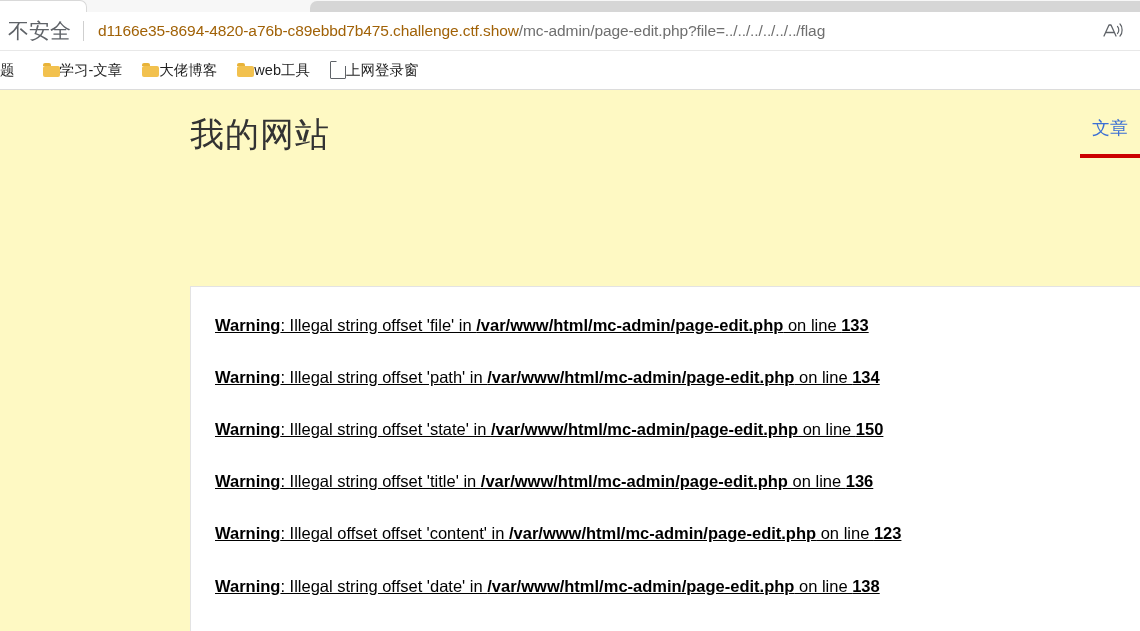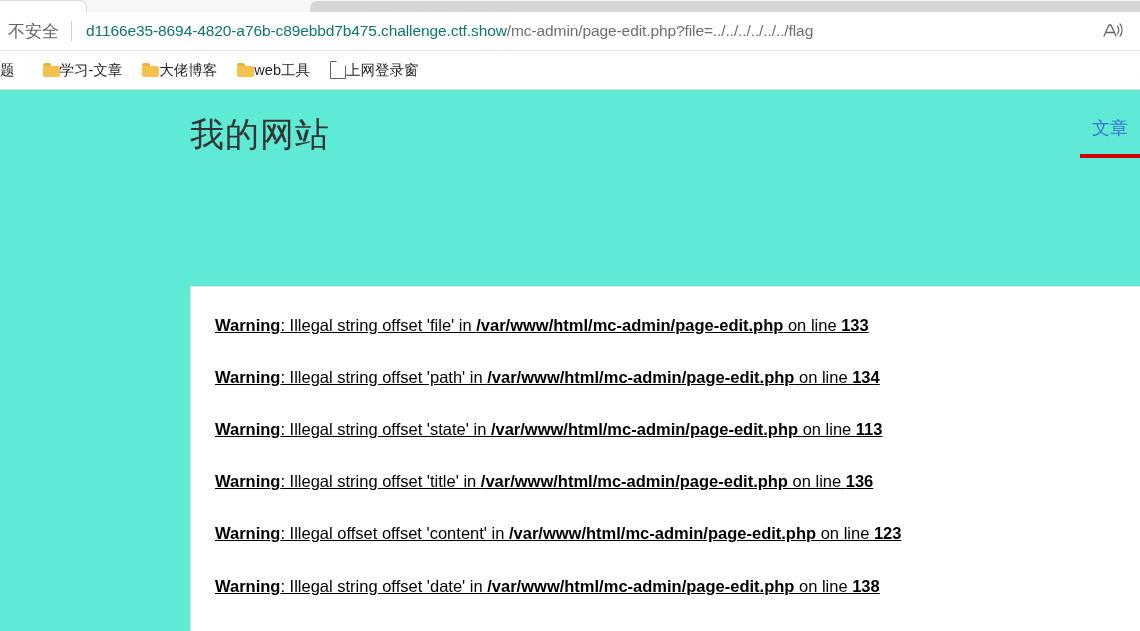--- a/index.html
+++ b/index.html
@@ -44,40 +44,40 @@
   .tab-b { left: 310px; width: 840px; }
 
   .toolbar {
     height: 38px;
     background: #ffffff;
     display: flex;
     align-items: center;
     position: relative;
   }
   .security-label {
-    font-size: 17px;
+    font-size: 21px;
     color: #5f6368;
     padding-left: 8px;
     white-space: nowrap;
     font-family: "Liberation Sans", "DejaVu Sans", sans-serif;
   }
   .addr-sep {
     width: 1px;
     height: 20px;
     background: #cfcfcf;
     margin: 0 14px 0 12px;
   }
   .url {
     font-size: 15.5px;
     color: #6f6f6f;
     white-space: nowrap;
     letter-spacing: -0.1px;
   }
   .url .host {
-    color: #0f766e;
+    color: #a16207;
   }
   .read-aloud {
     position: absolute;
     right: 16px;
     top: 50%;
     transform: translateY(-50%);
     color: #5f6368;
     display: flex;
     align-items: center;
   }
@@ -151,21 +151,21 @@
     border-right: 5px solid #ffffff;
   }
   .bookmarks-divider {
     height: 1px;
     background: #dcdcdc;
   }
 
   
   .viewport {
     position: relative;
-    background: #5eead4;
+    background: #fef9c3;
     height: 541px;
     overflow: hidden;
   }
   .page-header {
     height: 86px;
     position: relative;
   }
   .site-title {
     position: absolute;
     left: 190px;
@@ -287,21 +287,21 @@
       <div class="nav-accent"></div>
     </div>
 
     <div class="card">
       <div class="card-inner">
 
         <p class="warning-line"><b>Warning</b><span>: Illegal string offset 'file' in </span><b>/var/www/html/mc-admin/page-edit.php</b><span> on line </span><b>133</b></p>
 
         <p class="warning-line"><b>Warning</b><span>: Illegal string offset 'path' in </span><b>/var/www/html/mc-admin/page-edit.php</b><span> on line </span><b>134</b></p>
 
-        <p class="warning-line"><b>Warning</b><span>: Illegal string offset 'state' in </span><b>/var/www/html/mc-admin/page-edit.php</b><span> on line </span><b>113</b></p>
+        <p class="warning-line"><b>Warning</b><span>: Illegal string offset 'state' in </span><b>/var/www/html/mc-admin/page-edit.php</b><span> on line </span><b>150</b></p>
 
         <p class="warning-line"><b>Warning</b><span>: Illegal string offset 'title' in </span><b>/var/www/html/mc-admin/page-edit.php</b><span> on line </span><b>136</b></p>
 
         <p class="warning-line"><b>Warning</b><span>: Illegal offset offset 'content' in </span><b>/var/www/html/mc-admin/page-edit.php</b><span> on line </span><b>123</b></p>
 
         <p class="warning-line"><b>Warning</b><span>: Illegal string offset 'date' in </span><b>/var/www/html/mc-admin/page-edit.php</b><span> on line </span><b>138</b></p>
 
         <p class="warning-line"><b>Warning</b><span>: Illegal string offset 'time' in </span><b>/var/www/html/mc-admin/page-edit.php</b><span> on line </span><b>139</b></p>
 
       </div>

